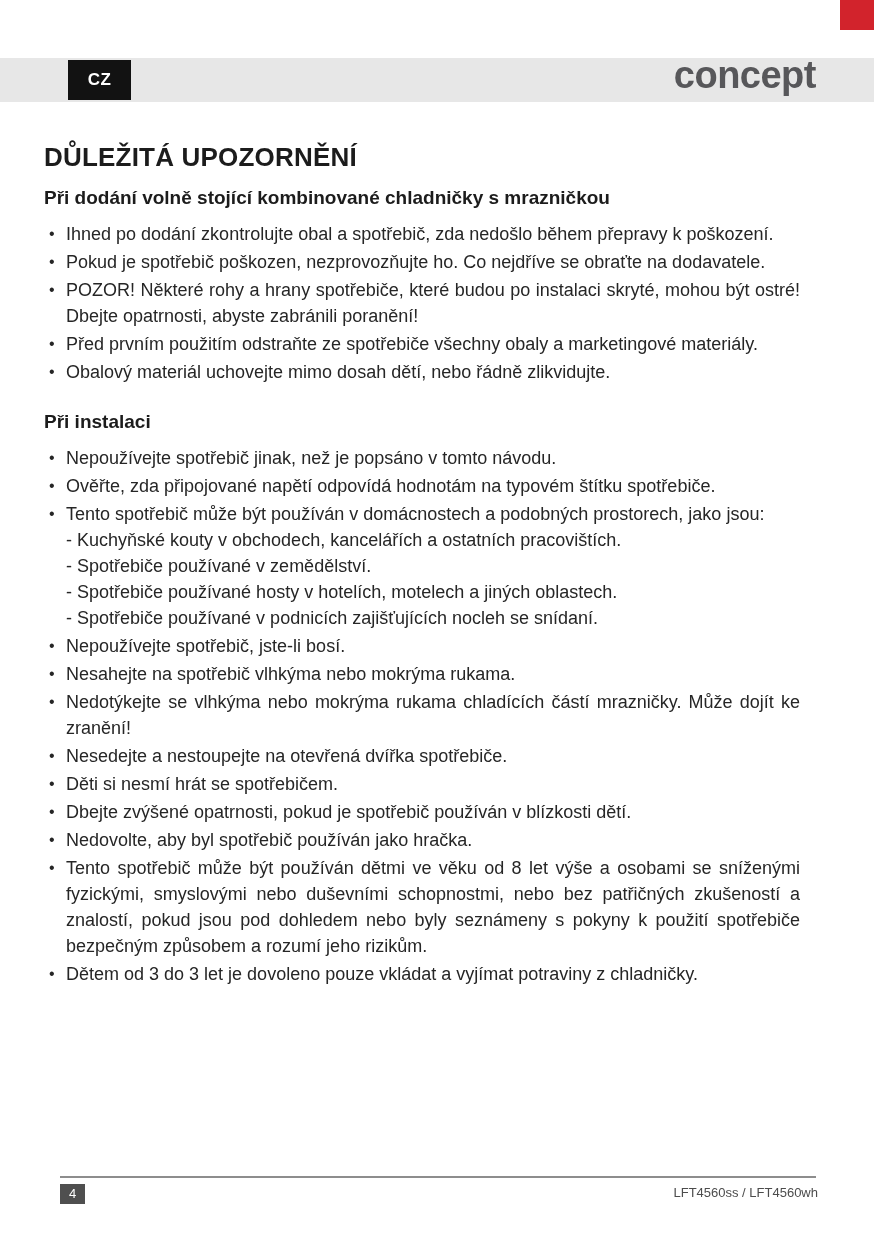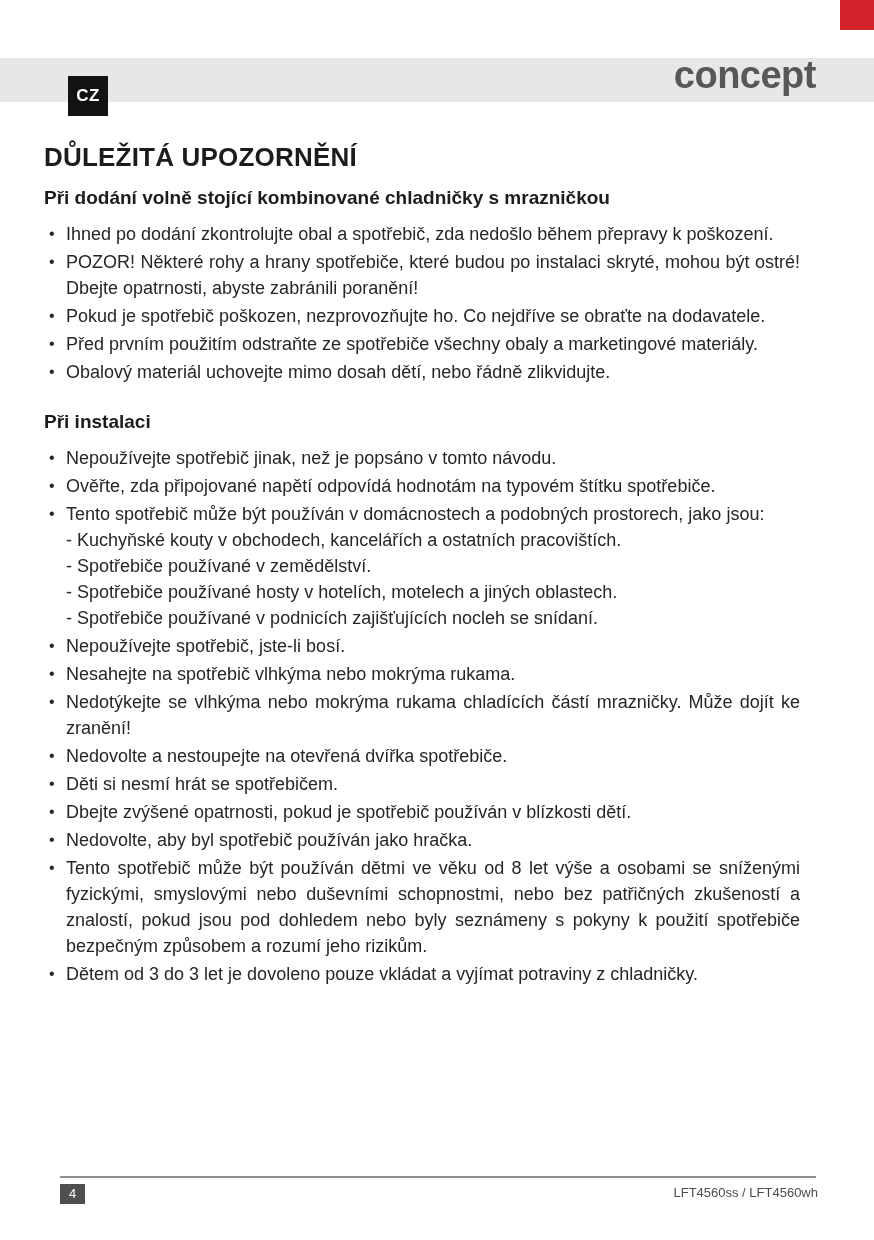--- a/index.html
+++ b/index.html
@@ -18,26 +18,25 @@
     width:34px; height:30px;
     background:#d2232c;
   }
   .top-band {
     position:absolute; top:58px; left:0;
     width:100%; height:44px;
     background:#e7e7e7;
   }
   .cz-badge {
     position:absolute; top:60px; left:68px;
-    width:40px; height:40px;
+    width:63px; height:40px;
     background:#121212; color:#ffffff;
     font-weight:bold; font-size:17px;
     display:flex; align-items:center; justify-content:center;
     letter-spacing:0.5px;
-    margin-top:16px;
   }
   .brand {
     position:absolute; top:54px; right:58px;
     font-size:38px; font-weight:bold;
     color:#57575a; letter-spacing:-0.5px;
   }
   .content {
     position:absolute; top:142px; left:44px;
     width:756px;
   }
@@ -96,34 +95,34 @@
   <div class="cz-badge">CZ</div>
 
   <div class="brand">concept</div>
 
   <div class="content">
     <h1 class="title">DŮLEŽITÁ UPOZORNĚNÍ</h1>
     <div>
         <h2 class="section-heading">Při dodání volně stojící kombinované chladničky s mrazničkou</h2>
         <ul class="bullet-list">
           <li class="bullet-item"><span>Ihned po dodání zkontrolujte obal a spotřebič, zda nedošlo během přepravy k poškození.</span></li>
+          <li class="bullet-item"><span>Pokud je spotřebič poškozen, nezprovozňujte ho. Co nejdříve se obraťte na dodavatele.</span></li>
           <li class="bullet-item"><span>POZOR! Některé rohy a hrany spotřebiče, které budou po instalaci skryté, mohou být ostré! Dbejte opatrnosti, abyste zabránili poranění!</span></li>
-          <li class="bullet-item"><span>Pokud je spotřebič poškozen, nezprovozňujte ho. Co nejdříve se obraťte na dodavatele.</span></li>
           <li class="bullet-item"><span>Před prvním použitím odstraňte ze spotřebiče všechny obaly a marketingové materiály.</span></li>
           <li class="bullet-item"><span>Obalový materiál uchovejte mimo dosah dětí, nebo řádně zlikvidujte.</span></li>
         </ul>
         <h2 class="section-heading">Při instalaci</h2>
         <ul class="bullet-list">
           <li class="bullet-item"><span>Nepoužívejte spotřebič jinak, než je popsáno v tomto návodu.</span></li>
           <li class="bullet-item"><span>Ověřte, zda připojované napětí odpovídá hodnotám na typovém štítku spotřebiče.</span></li>
           <li class="bullet-item"><span>Tento spotřebič může být používán v domácnostech a podobných prostorech, jako jsou:</span><div class="subline">- Kuchyňské kouty v obchodech, kancelářích a ostatních pracovištích.</div><div class="subline">- Spotřebiče používané v zemědělství.</div><div class="subline">- Spotřebiče používané hosty v hotelích, motelech a jiných oblastech.</div><div class="subline">- Spotřebiče používané v podnicích zajišťujících nocleh se snídaní.</div></li>
           <li class="bullet-item"><span>Nepoužívejte spotřebič, jste-li bosí.</span></li>
           <li class="bullet-item"><span>Nesahejte na spotřebič vlhkýma nebo mokrýma rukama.</span></li>
           <li class="bullet-item"><span>Nedotýkejte se vlhkýma nebo mokrýma rukama chladících částí mrazničky. Může dojít ke zranění!</span></li>
-          <li class="bullet-item"><span>Nedovolte a nestoupejte na otevřená dvířka spotřebiče.</span></li>
+          <li class="bullet-item"><span>Nesedejte a nestoupejte na otevřená dvířka spotřebiče.</span></li>
           <li class="bullet-item"><span>Děti si nesmí hrát se spotřebičem.</span></li>
           <li class="bullet-item"><span>Dbejte zvýšené opatrnosti, pokud je spotřebič používán v blízkosti dětí.</span></li>
           <li class="bullet-item"><span>Nedovolte, aby byl spotřebič používán jako hračka.</span></li>
           <li class="bullet-item"><span>Tento spotřebič může být používán dětmi ve věku od 8 let výše a osobami se sníženými fyzickými, smyslovými nebo duševními schopnostmi, nebo bez patřičných zkušeností a znalostí, pokud jsou pod dohledem nebo byly seznámeny s pokyny k použití spotřebiče bezpečným způsobem a rozumí jeho rizikům.</span></li>
           <li class="bullet-item"><span>Dětem od 3 do 3 let je dovoleno pouze vkládat a vyjímat potraviny z chladničky.</span></li>
         </ul>
       </div>
   </div>
 
   <div class="footer-divider"></div>

